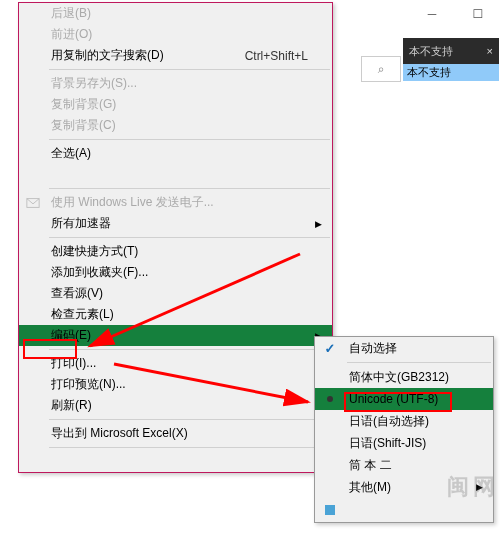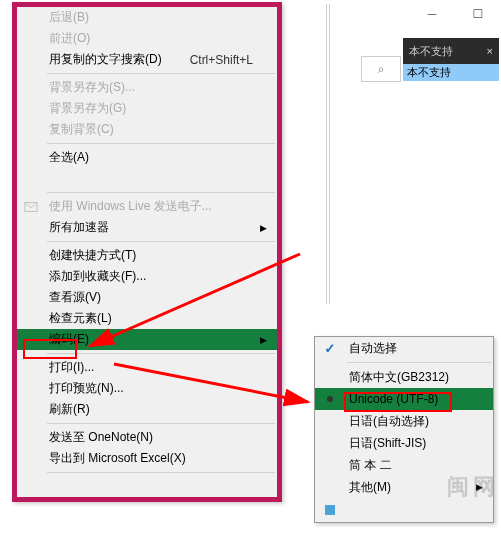--- a/index.html
+++ b/index.html
@@ -1,18 +1,18 @@
 <!DOCTYPE html>
 <html><head>
 <meta charset="utf-8">
 <style>
   * { margin: 0; padding: 0; box-sizing: border-box; }
   body { font-family: "Microsoft YaHei", "Segoe UI", sans-serif; font-size: 12px; background: #fff; width: 501px; height: 540px; position: relative; overflow: hidden; }
   
-  .main-menu { position: absolute; left: 12px; top: 2px; width: 270px; background: #f0f0f0; border: 5px solid #be185d; box-shadow: 2px 2px 4px rgba(0,0,0,0.2); }
+  .main-menu { position: absolute; left: 18px; top: 2px; width: 315px; background: #f0f0f0; border: 1px solid #be185d; box-shadow: 2px 2px 4px rgba(0,0,0,0.2); }
   .menu-item { display: flex; align-items: center; height: 21px; padding: 0; position: relative; cursor: default; }
   .menu-item .icon { width: 28px; height: 21px; display: flex; align-items: center; justify-content: center; flex-shrink: 0; }
   .menu-item .label { flex: 1; padding: 0 4px; white-space: nowrap; }
   .menu-item .shortcut { padding: 0 24px 0 8px; color: #333; }
   .menu-item .arrow { position: absolute; right: 10px; font-size: 9px; }
   .menu-item.disabled .label, .menu-item.disabled .shortcut { color: #aaa; }
   .menu-item.highlighted { background: #15803d; }
   .separator { height: 1px; background: #d0d0d0; margin: 3px 2px 3px 30px; }
   
   .highlight-box { border: 2px solid #ff0000; position: absolute; pointer-events: none; }
@@ -69,21 +69,21 @@
       <span class="label">用复制的文字搜索(D)</span>
       <span class="shortcut">Ctrl+Shift+L</span>
     </div>
   <div class="separator"></div>
   <div class="menu-item disabled">
       <span class="icon"></span>
       <span class="label">背景另存为(S)...</span>
     </div>
   <div class="menu-item disabled">
       <span class="icon"></span>
-      <span class="label">背景另存为(G)</span>
+      <span class="label">复制背景(G)</span>
     </div>
   <div class="menu-item disabled">
       <span class="icon"></span>
       <span class="label">复制背景(C)</span>
     </div>
   <div class="separator"></div>
   <div class="menu-item">
       <span class="icon"></span>
       <span class="label">全选(A)</span>
     </div>
@@ -134,24 +134,20 @@
     </div>
   <div class="menu-item">
       <span class="icon"></span>
       <span class="label">打印预览(N)...</span>
     </div>
   <div class="menu-item">
       <span class="icon"></span>
       <span class="label">刷新(R)</span>
     </div>
   <div class="separator"></div>
-  <div class="menu-item">
-      <span class="icon"></span>
-      <span class="label">发送至 OneNote(N)</span>
-    </div>
   <div class="menu-item">
       <span class="icon"></span>
       <span class="label">导出到 Microsoft Excel(X)</span>
     </div>
   <div class="separator"></div>
   <div class="menu-item">
       <span class="icon"></span>
     </div>
 </div>
 

